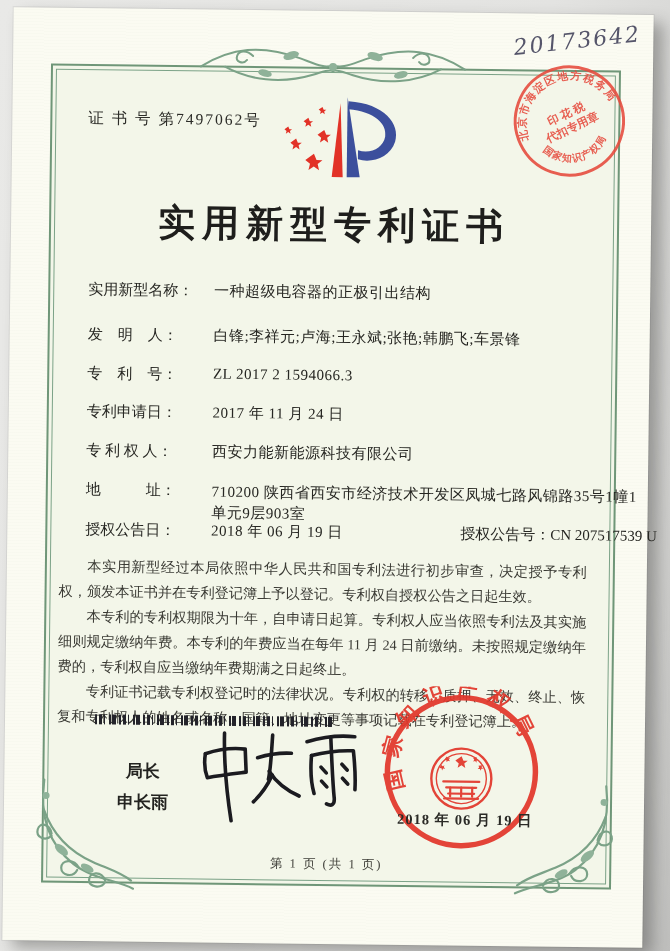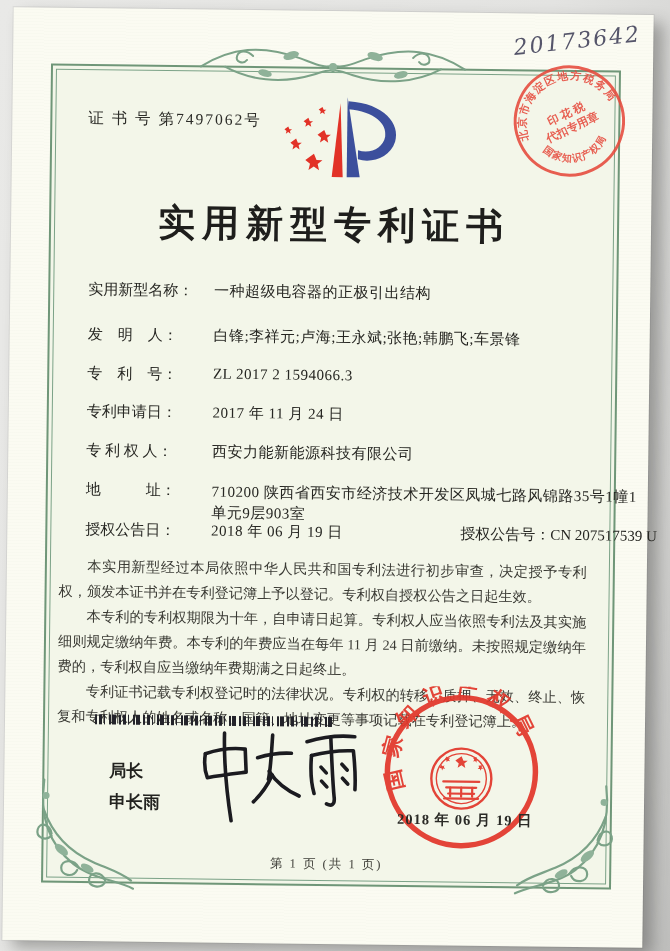--- a/index.html
+++ b/index.html
@@ -48,23 +48,23 @@
   }
   .paras p{margin:0;text-indent:2em;}
   .barcode{
     position:absolute;left:90px;top:706px;width:237px;height:10px;z-index:4;
     background:repeating-linear-gradient(90deg,
       #23232a 0 2px,transparent 2px 4px,#23232a 4px 7px,transparent 7px 9px,
       #23232a 9px 10px,transparent 10px 14px,#23232a 14px 16px,transparent 16px 17px,
       #23232a 17px 21px,transparent 21px 24px);
   }
   .signoff{
-    position:absolute;left:105px;top:747px;z-index:4;
+    position:absolute;left:113px;top:747px;z-index:4;
     font-family:"Liberation Sans","DejaVu Sans",sans-serif;
-    font-size:17px;font-weight:bold;color:#232320;line-height:31px;
+    font-size:17px;font-weight:bold;color:#232320;line-height:31px;text-align:center;
   }
   .signature{position:absolute;left:192px;top:716px;z-index:5;}
   .seal{position:absolute;left:372px;top:674px;z-index:4;opacity:.93;}
   .seal-date{
     position:absolute;left:378px;top:798px;width:166px;z-index:6;text-align:center;
     font-size:14.5px;font-weight:bold;color:#2a2a26;letter-spacing:1px;
   }
   .taxstamp{position:absolute;left:498px;top:48px;z-index:5;transform:rotate(-26deg);opacity:.88;}
   .footer{
     position:absolute;left:38px;right:32px;top:845px;z-index:4;text-align:center;

